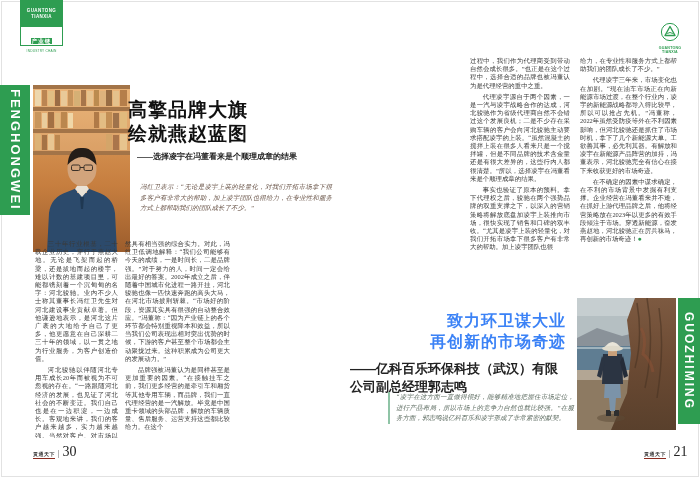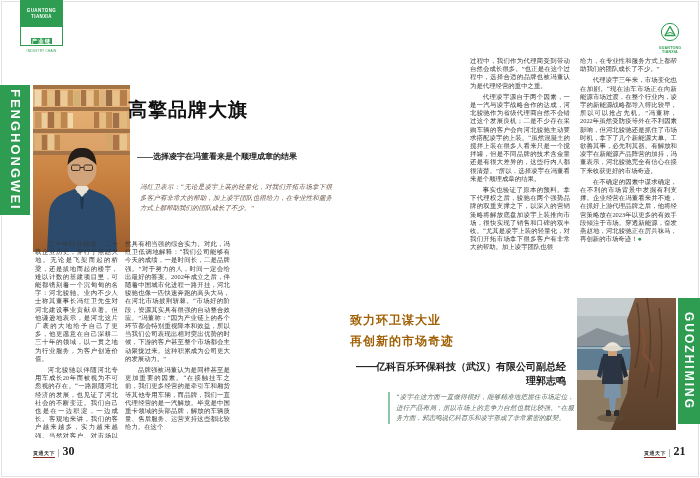--- a/index.html
+++ b/index.html
@@ -42,29 +42,29 @@
   .bodycol{position:absolute;font-size:6.4px;line-height:8.2px;text-align:justify;color:#3a3a3a;overflow:hidden;}
   .bodycol p{margin:0 0 3px 0;text-indent:2em;}
   .bodycol p.cont{text-indent:0;}
   .l-col1{left:35px;top:240px;width:83px;height:198px;}
   .l-col2{left:125px;top:240px;width:105px;height:197px;}
   .r-col1{left:470px;top:57px;width:100px;height:210px;}
   .r-col2{left:580px;top:57px;width:97px;height:203px;}
   .end-dot{color:#2e9d51;font-size:7px;}
 
   
-  .a2-title{position:absolute;left:350px;top:310px;width:216px;font-family:"Liberation Sans",sans-serif;font-weight:bold;font-size:12px;line-height:21px;color:#a16207;letter-spacing:1px;}
-  .a2-subtitle{position:absolute;left:350px;top:360px;width:216px;text-align:right;font-family:"Liberation Sans",sans-serif;font-weight:bold;font-size:10px;color:#222;}
+  .a2-title{position:absolute;left:350px;top:310px;width:216px;text-align:right;font-family:"Liberation Sans",sans-serif;font-weight:bold;font-size:16px;line-height:21px;color:#3b82f6;letter-spacing:1px;}
+  .a2-subtitle{position:absolute;left:350px;top:360px;width:216px;text-align:left;font-family:"Liberation Sans",sans-serif;font-weight:bold;font-size:13px;color:#222;}
   .a2-quote{position:absolute;left:388px;top:392px;width:178px;border-left:2px solid #8fc4a6;padding-left:6px;color:#5c6b60;}
 
   
   .footer{position:absolute;top:444px;display:flex;align-items:baseline;gap:3px;font-family:"Liberation Serif",serif;}
   .footer .fname{font-size:5px;font-weight:bold;color:#333;border-bottom:1px solid #8a2b20;letter-spacing:.5px;padding-bottom:1px;}
   .footer .fsep{font-size:8px;color:#444;}
-  .footer .fpage{font-size:12px;font-weight:bold;color:#222;}
+  .footer .fpage{font-size:14px;font-weight:normal;color:#222;}
   .footer.fl{left:33px;}
   .footer.fr{left:644px;}
 </style>
 </head>
 <body>
 
 <div class="spread">
   <div class="sheet-edge"></div>
 
   <div class="corner-tab">
@@ -153,20 +153,21 @@
         <line x1="47" y1="82.5" x2="51" y2="82.5"></line>
       </g>
       <path d="M42 104 L49 112 L56 104 L54 101 L44 101 Z" fill="#e9e2d6"></path>
       <path d="M46 112 L52 112 L51 126 L47 126 Z" fill="#1f3document" fill-opacity="0"></path>
       <path d="M47 112 L51 112 L50 124 L48 124 Z" fill="#1f3852"></path>
     </svg>
   </div>
 
   <div class="a1-title">
     <div>高擎品牌大旗</div>
+    <div>绘就燕赵蓝图</div>
   </div>
   <div class="a1-subtitle">——选择凌宇在冯董看来是个顺理成章的结果</div>
   <div class="pull-quote a1-quote">冯红卫表示：“无论是凌宇上装的轻量化，对我们开拓市场拿下很多客户有非常大的帮助，加上凌宇团队也很给力，在专业性和服务方式上都帮助我们的团队成长了不少。”</div>
 
   <div class="bodycol l-col1">
     <p>三十年行业根基，二十载企业历史，穿行于燕赵大地。无论是飞架而起的桥梁，还是拔地而起的楼宇，难以计数的基建项目里，可能都镌刻着一个沉甸甸的名字：河北骏驰。业内不少人士称其董事长冯红卫先生对河北建设事业贡献卓著。但他谦逊地表示，是河北这片广袤的大地给予自己了更多，他更愿意在自己深耕二三十年的领域，以一贯之地为行业服务，为客户创造价值。</p>
     <p>河北骏驰以伴随河北专用车成长20年而被视为不可忽视的存在。“一路跟随河北经济的发展，也见证了河北社会的不断变迁。我们自己也是在一边积淀，一边成长。客观地来讲，我们的客户越来越多，实力越来越强。当然对客户、对市场以及对整个河北经济和河北人民，我们也有深厚的感情。”董事长冯红卫称。</p>
 
   </div>
   <div class="bodycol l-col2">

